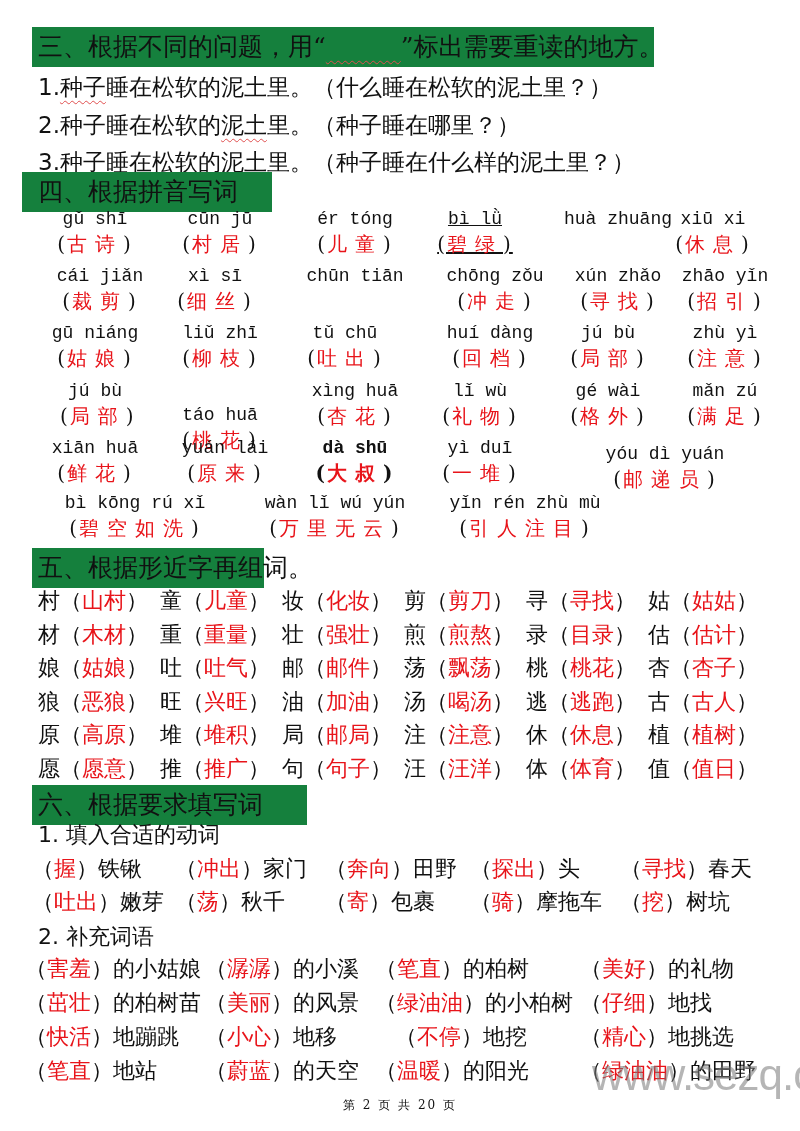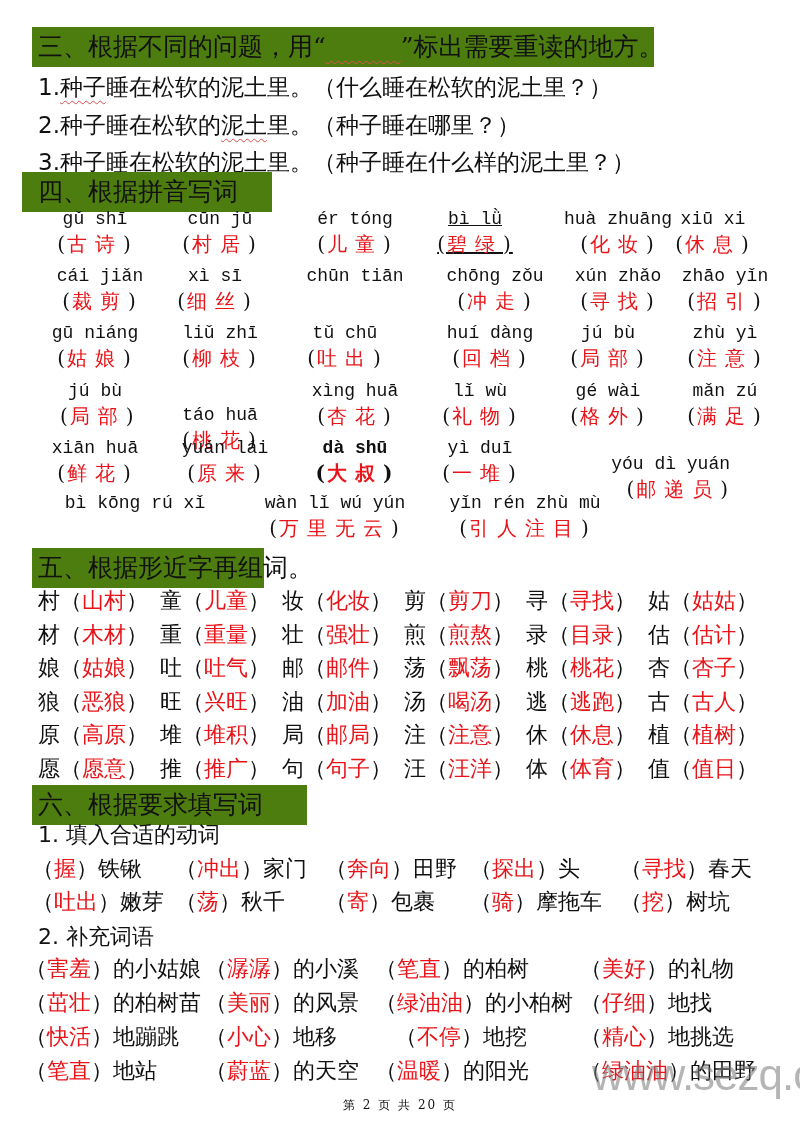--- a/index.html
+++ b/index.html
@@ -1,21 +1,21 @@
 <!DOCTYPE html>
 <html><head>
 <meta charset="utf-8">
 <style>
   html, body { margin: 0; padding: 0; background: #ffffff; }
   body {
     width: 800px; height: 1131px; position: relative; overflow: hidden;
     font-family: "DejaVu Serif", "Liberation Serif", serif;
     color: #111;
   }
-  .hl { background: #4d7c0f; }
+  .hl { background: #15803d; }
   .sec-title {
     position: absolute; font-size: 25px; line-height: 40px; padding: 0 4px 0 6px;
     white-space: nowrap; color: #111;
   }
   .line {
     position: absolute; left: 38px; font-size: 23px; line-height: 34px; white-space: nowrap;
     font-family: "DejaVu Sans", "Liberation Sans", sans-serif;
   }
   .wavy { text-decoration: underline wavy #e05050; text-decoration-thickness: 1px; text-underline-offset: 5px; }
   .red { color: #e8141a; }
@@ -66,21 +66,20 @@
     <div class="py-item" style="left: 300px; top: 208px; width: 110px;">
       <div class="py">ér tóng</div>
       <div class="hz">(<span class="red">儿童</span>)</div>
     </div>
     <div class="py-item" style="left: 430px; top: 208px; width: 90px; text-decoration: underline;">
       <div class="py">bì lǜ</div>
       <div class="hz">(<span class="red">碧绿</span>)</div>
     </div>
     <div class="py-item" style="left: 553px; top: 208px; width: 130px;">
       <div class="py">huà zhuāng</div>
-      <div class="hz">(<span class="red">化妆</span>)</div>
     </div>
     <div class="py-item" style="left: 668px; top: 208px; width: 90px;">
       <div class="py">xiū xi</div>
       <div class="hz">(<span class="red">休息</span>)</div>
     </div>
     <div class="py-item" style="left: 55px; top: 265px; width: 90px;">
       <div class="py">cái jiǎn</div>
       <div class="hz">(<span class="red">裁剪</span>)</div>
     </div>
     <div class="py-item" style="left: 175px; top: 265px; width: 80px;">
@@ -159,26 +158,27 @@
       <div class="hz">(<span class="red">原来</span>)</div>
     </div>
     <div class="py-item" style="left: 310px; top: 437px; width: 90px; font-weight: bold;">
       <div class="py">dà shū</div>
       <div class="hz">(<span class="red">大叔</span>)</div>
     </div>
     <div class="py-item" style="left: 440px; top: 437px; width: 80px;">
       <div class="py">yì duī</div>
       <div class="hz">(<span class="red">一堆</span>)</div>
     </div>
-    <div class="py-item" style="left: 600px; top: 453px; width: 130px; text-align: right;">
+    <div class="py-item" style="left: 600px; top: 443px; width: 130px;">
       <div class="py">yóu dì yuán</div>
       <div class="hz">(<span class="red">邮递员</span>)</div>
     </div>
     <div class="py-item" style="left: 60px; top: 492px; width: 150px;">
       <div class="py">bì kōng rú xǐ</div>
+      <div class="hz">(<span class="red">碧空如洗</span>)</div>
     </div>
     <div class="py-item" style="left: 255px; top: 492px; width: 160px;">
       <div class="py">wàn lǐ wú yún</div>
       <div class="hz">(<span class="red">万里无云</span>)</div>
     </div>
     <div class="py-item" style="left: 440px; top: 492px; width: 170px;">
       <div class="py">yǐn rén zhù mù</div>
       <div class="hz">(<span class="red">引人注目</span>)</div>
     </div>
   </div>

